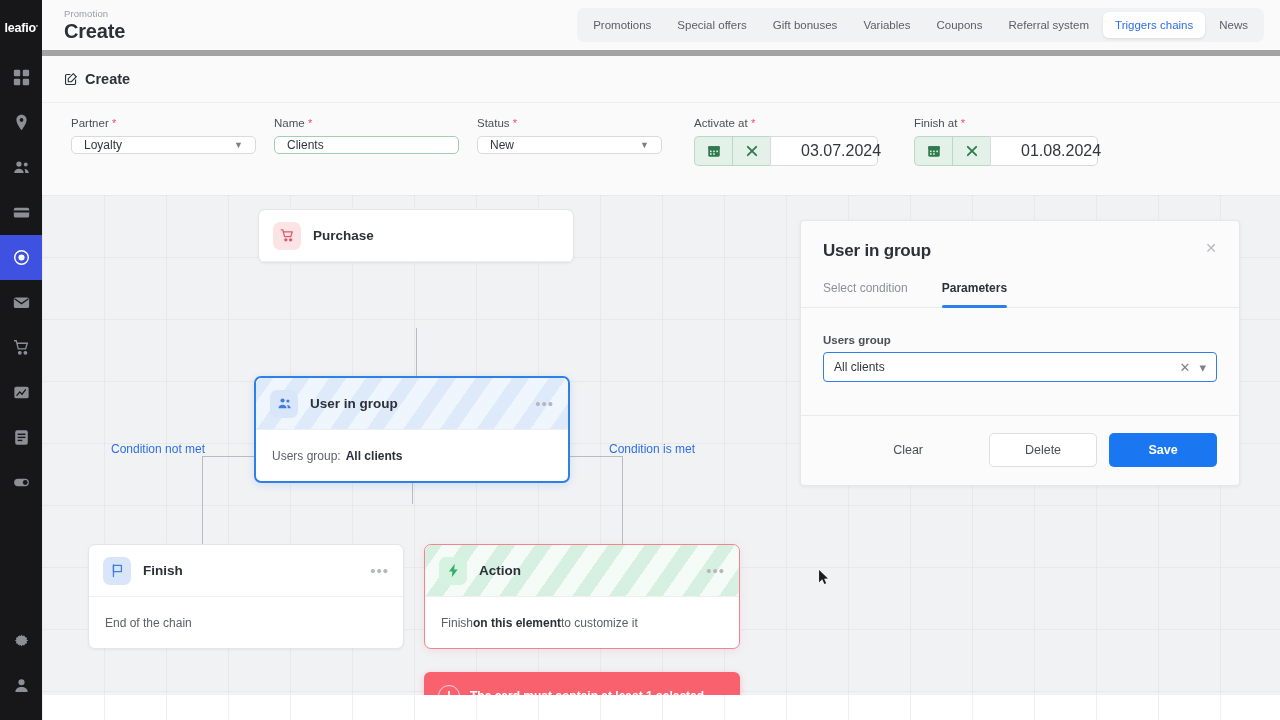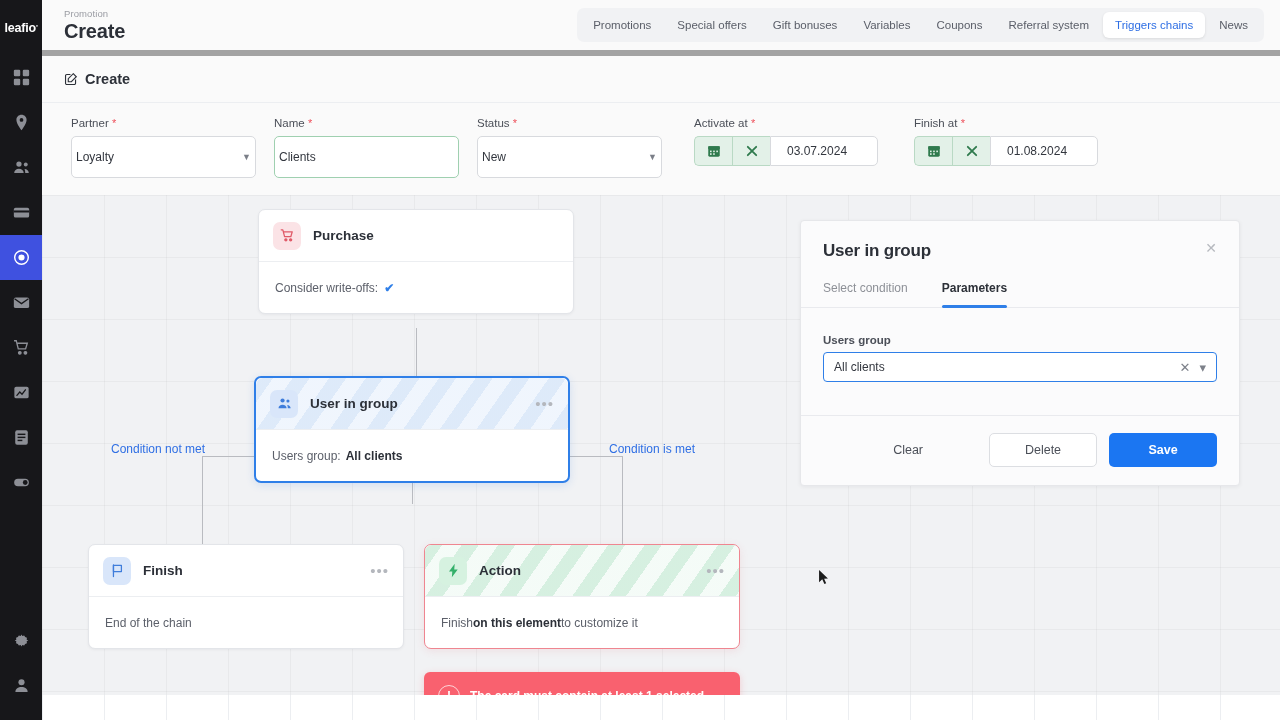--- a/index.html
+++ b/index.html
@@ -61,40 +61,40 @@
     font-size:14.5px; font-weight:600; color:#2c3038;
   }
   .subhead-title svg{ width:14px; height:14px; }
   .form-row{ display:flex; padding:14px 0 0 29px; gap:0; align-items:flex-start;}
   .field{ margin-right:18px; }
   .field-label{
     font-size:11.5px; color:#4b4f58; margin-bottom:6px; line-height:13px;
   }
   .req{ color:#ee4f5a; font-size:11px; }
   .sel, .txt{
-    height:42px; border:1px solid #d8dade; border-radius:5px; background:#fff;
-    display:flex; align-items:center; padding:0 4px; font-size:12px; color:#32363e;
+    height:18px; border:1px solid #d8dade; border-radius:5px; background:#fff;
+    display:flex; align-items:center; padding:0 12px; font-size:12px; color:#32363e;
     position:relative;
   }
   .sel{ cursor:pointer; }
   .sel .chev{ margin-left:auto; color:#7b7f88; font-size:9px; }
   .w-partner{ width:185px; }
   .w-name{ width:185px; border-color:#9fd0b0; }
   .w-status{ width:185px; }
   .datefield{ display:flex; height:30px; }
   .date-btn{
     width:38px; border:1px solid #b9d9c4; background:#e3f1e8; display:flex;
     align-items:center; justify-content:center; color:#2f7a4d; cursor:pointer;
   }
   .date-btn:first-child{ border-radius:5px 0 0 5px; border-right:none; }
   .date-btn.x{ border-right:none; }
   .date-btn svg{ width:14px; height:14px; }
   .date-val{
     width:108px; border:1px solid #d8dade; border-radius:0 5px 5px 0; background:#fff;
-    display:flex; align-items:center; padding-left:16px; font-size:12px; color:#32363e;
+    display:flex; align-items:center; padding-left:30px; font-size:16px; color:#32363e;
   }
 
   
   .canvas{
     position:absolute; left:42px; top:195px; width:1238px; height:500px;
     background:#f1f2f4; overflow:hidden;
   }
   .canvas-grid{
     position:absolute; inset:0;
     background-image:
@@ -440,24 +440,20 @@
       <div class="node-head">
         <div class="node-ico ico-pink">
           <svg viewBox="0 0 20 20" fill="none" stroke="currentColor" stroke-width="1.7" stroke-linecap="round" stroke-linejoin="round">
               <path d="M1.6 2.4h2.2l2.3 9.2h8.3l1.9-6.4H5.4"></path>
               <circle cx="7.8" cy="15.8" r="1.4" fill="currentColor"></circle>
               <circle cx="14.2" cy="15.8" r="1.4" fill="currentColor"></circle>
             </svg>
         </div>
         <div class="node-title">Purchase</div>
       </div>
-      <div class="node-body">
-        <span>Consider write-offs:</span>
-        <span style="color:#2f7fe8; font-weight:700; margin-left:6px;">✔</span>
-      </div>
     </div>
 
     <div class="node" id="node-usergroup">
       <div class="node-head hatch-blue">
         <div class="node-ico ico-blue">
           <svg viewBox="0 0 20 20" fill="currentColor">
               <circle cx="7.4" cy="6" r="2.8"></circle>
               <circle cx="14.6" cy="6.6" r="2.1"></circle>
               <path d="M2 16.2c0-2.8 2.4-4.6 5.4-4.6s5.4 1.8 5.4 4.6z"></path>
               <path d="M13.6 11.9c2.5.2 4.6 1.7 4.6 4.3h-3.8c0-1.6-.3-3.1-.8-4.3z"></path>

